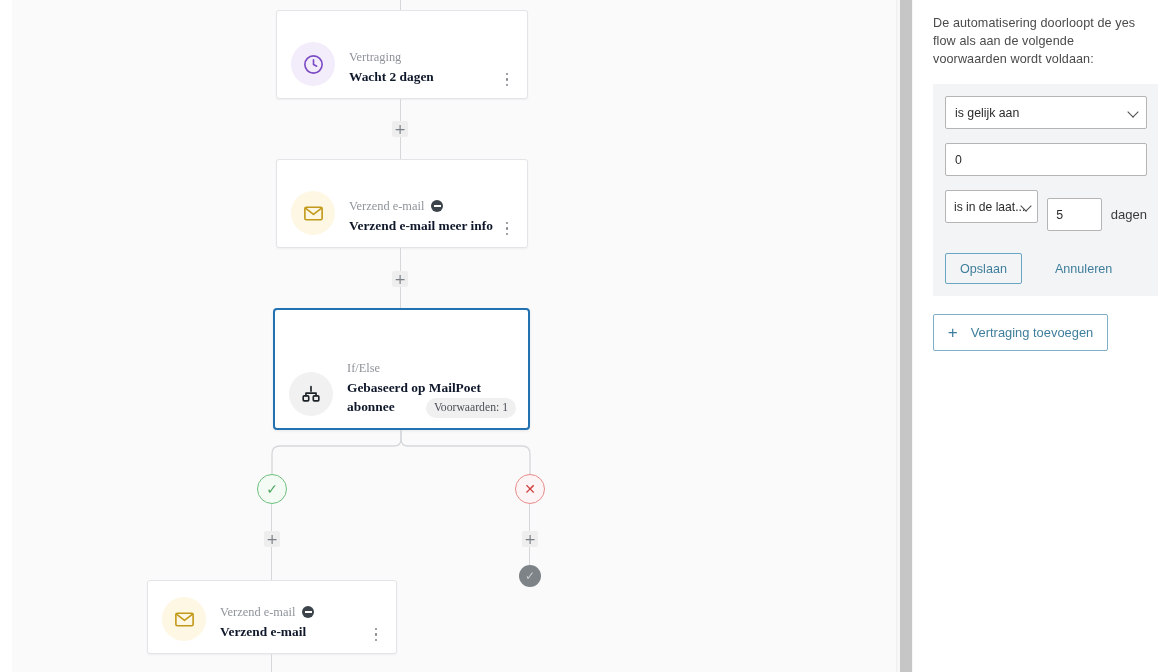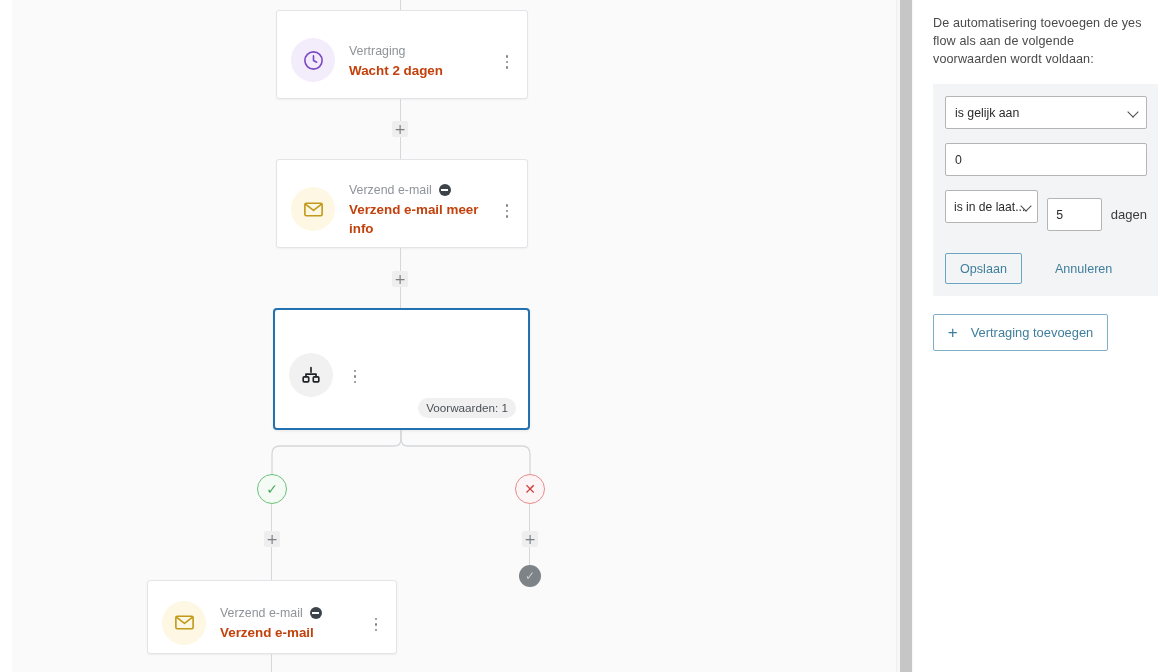--- a/index.html
+++ b/index.html
@@ -169,22 +169,23 @@
   }
 
   
   .card {
     position: absolute;
     background: #ffffff;
     border: 1px solid #e2e4e7;
     border-radius: 3px;
     box-shadow: 0 1px 2px rgba(0,0,0,.05);
     display: flex;
-    align-items: center;
-    padding: 14px 12px 3px 14px;
+    align-items: flex-end;
+    padding: 14px 12px 12px 14px;
+    font-family: Liberation Serif, serif;
   }
   .card.selected {
     border: 2px solid #2271b1;
     border-radius: 4px;
     box-shadow: 0 1px 3px rgba(0,0,0,.08);
   }
   .card-icon {
     width: 44px; height: 44px;
     border-radius: 50%;
     flex: 0 0 44px;
@@ -217,21 +218,21 @@
   .kicker-badge::after {
     content: "";
     position: absolute;
     left: 2.5px; top: 5px;
     width: 7px; height: 2px;
     background: #ffffff;
   }
   .card-title {
     font-size: 13.4px;
     font-weight: bold;
-    color: #c2410c;
+    color: #0f172a;
     line-height: 19px;
   }
   .kebab {
     flex: 0 0 auto;
     width: 16px;
     padding-top: 4px;
     display: flex;
     flex-direction: column;
     align-items: center;
     gap: 3px;
@@ -357,20 +358,26 @@
 
     <div class="card selected" style="left:261px; top:308px; width:257px; height:122px;">
       <div class="card-icon icon-branch">
         <svg width="22" height="22" viewBox="0 0 24 24" fill="none" stroke="#1d2327" stroke-width="1.8" stroke-linecap="round" stroke-linejoin="round">
           <path d="M12 4 V9"></path>
           <path d="M6.5 14 V11 H17.5 V14"></path>
           <rect x="3.5" y="14" width="6" height="5.5" rx="1"></rect>
           <rect x="14.5" y="14" width="6" height="5.5" rx="1"></rect>
         </svg>
       </div>
+      <div class="card-body">
+        <div class="card-kicker">
+          <span>If/Else</span>
+        </div>
+        <div class="card-title">Gebaseerd op MailPoet abonnee</div>
+      </div>
       <div class="kebab">
           <i></i>
           <i></i>
           <i></i>
         </div>
       <div class="cond-badge">Voorwaarden: 1</div>
     </div>
 
     <svg class="branch-svg" style="left:240px; top:430px;" width="310" height="46">
       <path d="M149 0 V9 Q149 16 142 16 H28 Q20 16 20 24 V46" fill="none" stroke="#d5d7da" stroke-width="1.3"></path>
@@ -411,21 +418,21 @@
 
     <div class="vline" style="left:259px; top:654px; height:18px;"></div>
   </div>
 
   <div class="vscroll-track">
     <div class="vscroll-thumb" style="left:3px;"></div>
   </div>
 
   <div class="side-panel">
 
-    <div class="panel-desc">De automatisering toevoegen de yes flow als aan de volgende voorwaarden wordt voldaan:</div>
+    <div class="panel-desc">De automatisering doorloopt de yes flow als aan de volgende voorwaarden wordt voldaan:</div>
 
     <div class="cond-box">
 
 
       <div class="field">
         <span>is gelijk aan</span>
         <span class="caret"></span>
       </div>
 
       <div class="field value-field">

